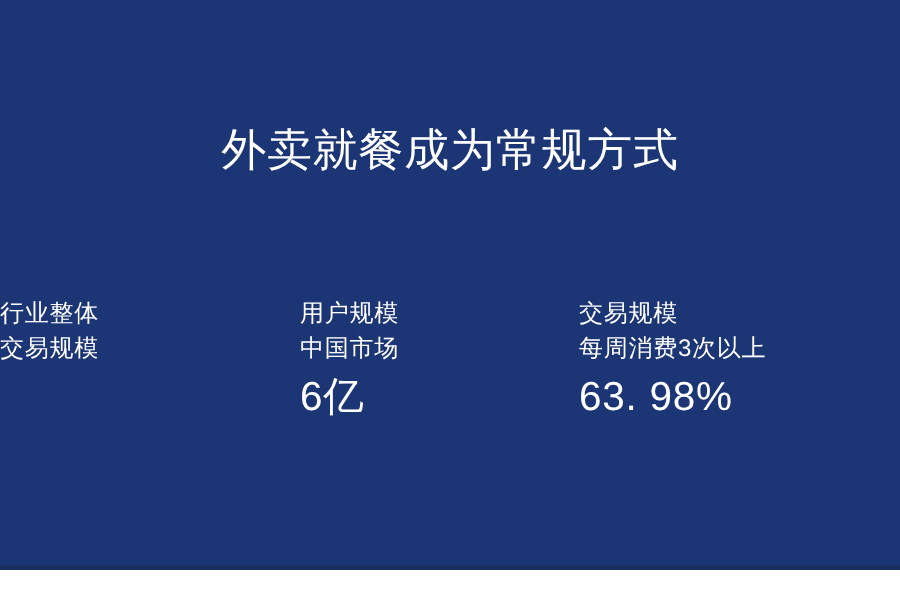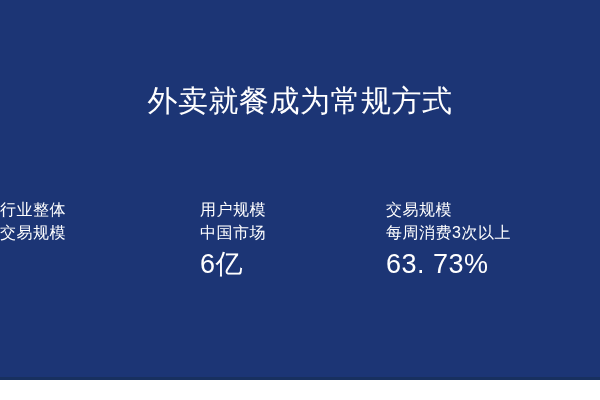--- a/index.html
+++ b/index.html
@@ -96,20 +96,20 @@
 
     <div class="stat-col stat-col-2">
       <div class="stat-label">用户规模</div>
       <div class="stat-label">中国市场</div>
       <div class="stat-value">6亿</div>
     </div>
 
     <div class="stat-col stat-col-3">
       <div class="stat-label">交易规模</div>
       <div class="stat-label">每周消费3次以上</div>
-      <div class="stat-value">63. 73%</div>
+      <div class="stat-value">63. 98%</div>
     </div>
 
   </div>
 
   <div class="bottom-edge"></div>
 
 </div>
 
 </body></html>

